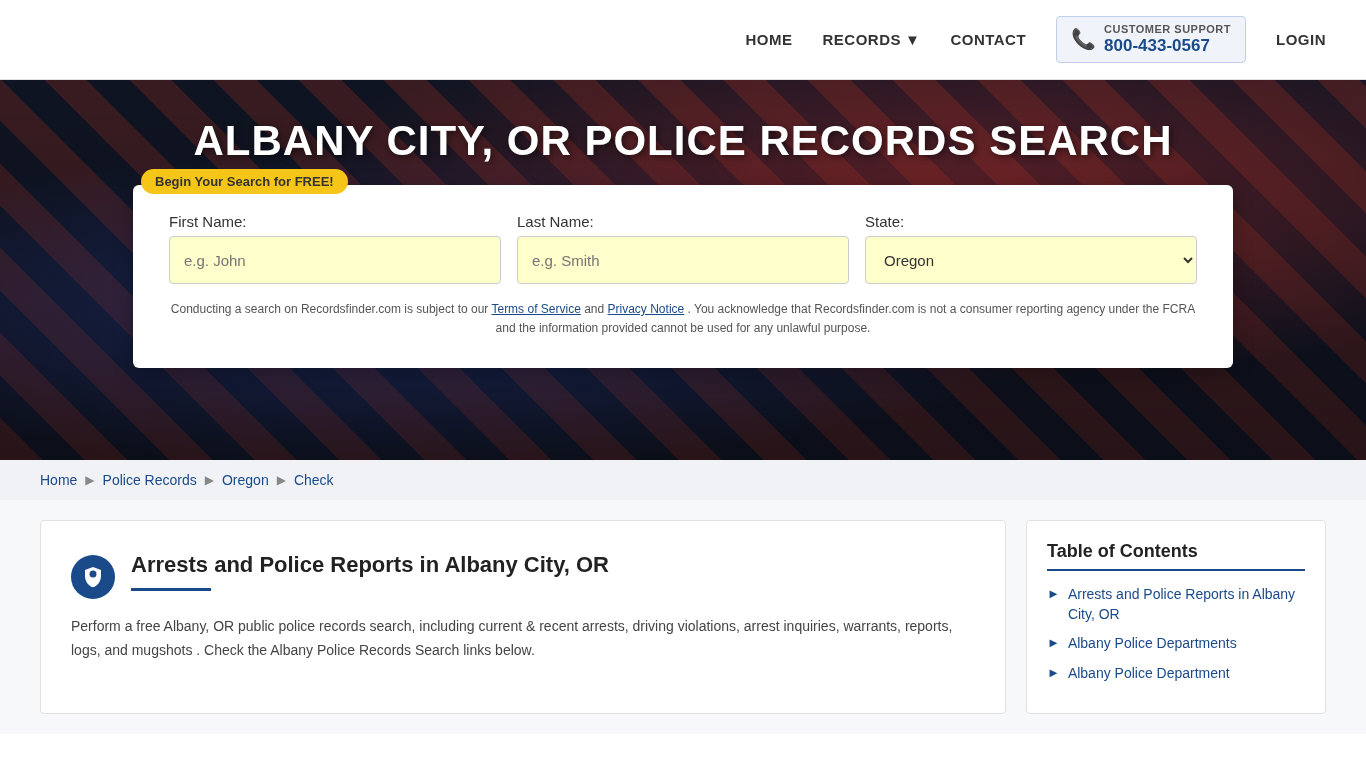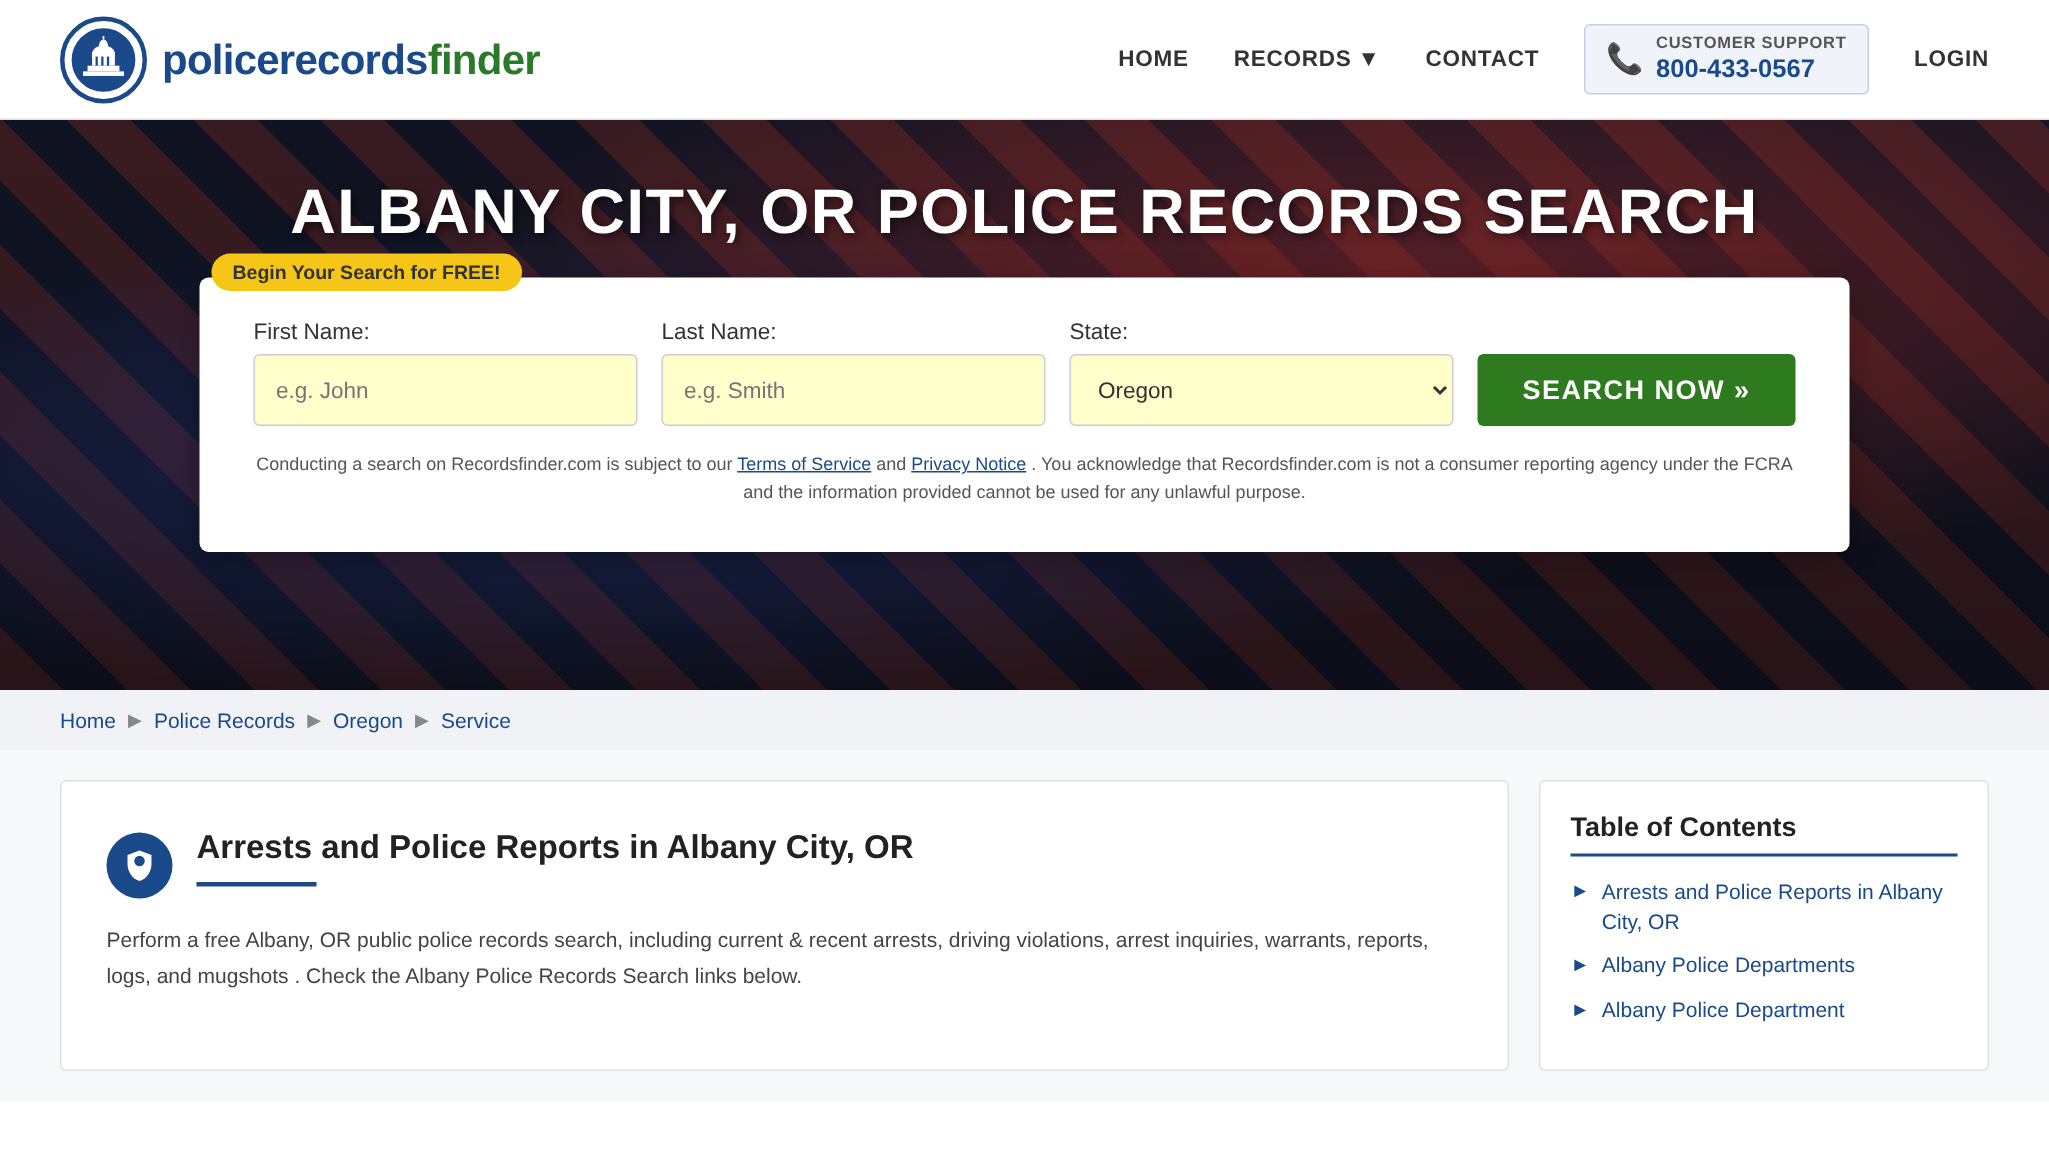--- a/index.html
+++ b/index.html
@@ -358,42 +358,20 @@
     
     .capitol-svg {
       width: 44px;
       height: 44px;
     }
   </style>
 </head>
 <body>
 
 <header class="header">
-  <a class="logo-area" href="#">
-    <div class="logo-circle">
-      <svg class="capitol-svg" viewBox="0 0 58 58" xmlns="http://www.w3.org/2000/svg">
-        <circle cx="29" cy="29" r="27" fill="#1a4a8a" stroke="#1a4a8a" stroke-width="2"></circle>
-
-        <ellipse cx="29" cy="24" rx="10" ry="8" fill="#fff"></ellipse>
-        <rect x="19" y="22" width="20" height="12" fill="#fff"></rect>
-        <rect x="15" y="34" width="28" height="5" fill="#fff"></rect>
-        <rect x="11" y="39" width="36" height="4" fill="#fff"></rect>
-
-        <ellipse cx="29" cy="17" rx="4" ry="6" fill="#fff"></ellipse>
-        <line x1="29" y1="11" x2="29" y2="8" stroke="#fff" stroke-width="1.5"></line>
-
-        <rect x="22" y="26" width="2" height="8" fill="#1a4a8a"></rect>
-        <rect x="27" y="26" width="2" height="8" fill="#1a4a8a"></rect>
-        <rect x="32" y="26" width="2" height="8" fill="#1a4a8a"></rect>
-      </svg>
-    </div>
-    <div class="logo-text">
-      <span>policerecords</span><span class="bold-part">finder</span>
-    </div>
-  </a>
 
   <nav>
     <a class="nav-link" href="#">HOME</a>
     <a class="nav-link nav-records" href="#">
       <span>RECORDS</span>
       <span>▼</span>
     </a>
     <a class="nav-link" href="#">CONTACT</a>
     <div class="customer-support">
       <span class="support-icon">📞</span>
@@ -420,41 +398,40 @@
           <input type="text" placeholder="e.g. John" style="">
         </div>
         <div class="form-group">
           <label>Last Name:</label>
           <input type="text" placeholder="e.g. Smith" style="">
         </div>
         <div class="form-group">
           <label>State:</label>
           <select id="state-select"><option value="Alabama">Alabama</option><option value="Alaska">Alaska</option><option value="Arizona">Arizona</option><option value="Arkansas">Arkansas</option><option value="California">California</option><option value="Colorado">Colorado</option><option value="Connecticut">Connecticut</option><option value="Delaware">Delaware</option><option value="Florida">Florida</option><option value="Georgia">Georgia</option><option value="Hawaii">Hawaii</option><option value="Idaho">Idaho</option><option value="Illinois">Illinois</option><option value="Indiana">Indiana</option><option value="Iowa">Iowa</option><option value="Kansas">Kansas</option><option value="Kentucky">Kentucky</option><option value="Louisiana">Louisiana</option><option value="Maine">Maine</option><option value="Maryland">Maryland</option><option value="Massachusetts">Massachusetts</option><option value="Michigan">Michigan</option><option value="Minnesota">Minnesota</option><option value="Mississippi">Mississippi</option><option value="Missouri">Missouri</option><option value="Montana">Montana</option><option value="Nebraska">Nebraska</option><option value="Nevada">Nevada</option><option value="New Hampshire">New Hampshire</option><option value="New Jersey">New Jersey</option><option value="New Mexico">New Mexico</option><option value="New York">New York</option><option value="North Carolina">North Carolina</option><option value="North Dakota">North Dakota</option><option value="Ohio">Ohio</option><option value="Oklahoma">Oklahoma</option><option value="Oregon" selected="">Oregon</option><option value="Pennsylvania">Pennsylvania</option><option value="Rhode Island">Rhode Island</option><option value="South Carolina">South Carolina</option><option value="South Dakota">South Dakota</option><option value="Tennessee">Tennessee</option><option value="Texas">Texas</option><option value="Utah">Utah</option><option value="Vermont">Vermont</option><option value="Virginia">Virginia</option><option value="Washington">Washington</option><option value="West Virginia">West Virginia</option><option value="Wisconsin">Wisconsin</option><option value="Wyoming">Wyoming</option></select>
         </div>
-        <button class="search-btn">SEARCH NOW »</button>
       </div>
       <p class="disclaimer">
         <span>Conducting a search on Recordsfinder.com is subject to our</span>
         <a href="#">Terms of Service</a>
         <span>and</span>
         <a href="#">Privacy Notice</a>
         <span>. You acknowledge that Recordsfinder.com is not a consumer reporting agency under the FCRA and the information provided cannot be used for any unlawful purpose.</span>
       </p>
     </div>
   </div>
 </div>
 
 <div class="breadcrumb">
   <a href="#">Home</a>
   <span class="breadcrumb-sep">▶</span>
   <a href="#">Police Records</a>
   <span class="breadcrumb-sep">▶</span>
   <a href="#">Oregon</a>
   <span class="breadcrumb-sep">▶</span>
-  <span class="breadcrumb-current">Service</span>
+  <span class="breadcrumb-current">Check</span>
 </div>
 
 <div class="main-content">
 
   <div class="content-left">
     <div class="article-header">
       <div class="badge-icon">
         <svg width="24" height="24" viewBox="0 0 24 24">
           <path d="M12 2L4 5v6c0 5.25 3.45 10.15 8 11.35C16.55 21.15 20 16.25 20 11V5L12 2zm0 3.5a3.5 3.5 0 110 7 3.5 3.5 0 010-7zm0 9c-2.33 0-4.31 1.46-5.11 3.5.97.63 2.02 1.1 3.11 1.35V17h4v2.35c1.09-.25 2.14-.72 3.11-1.35-.8-2.04-2.78-3.5-5.11-3.5z"></path>
         </svg>

